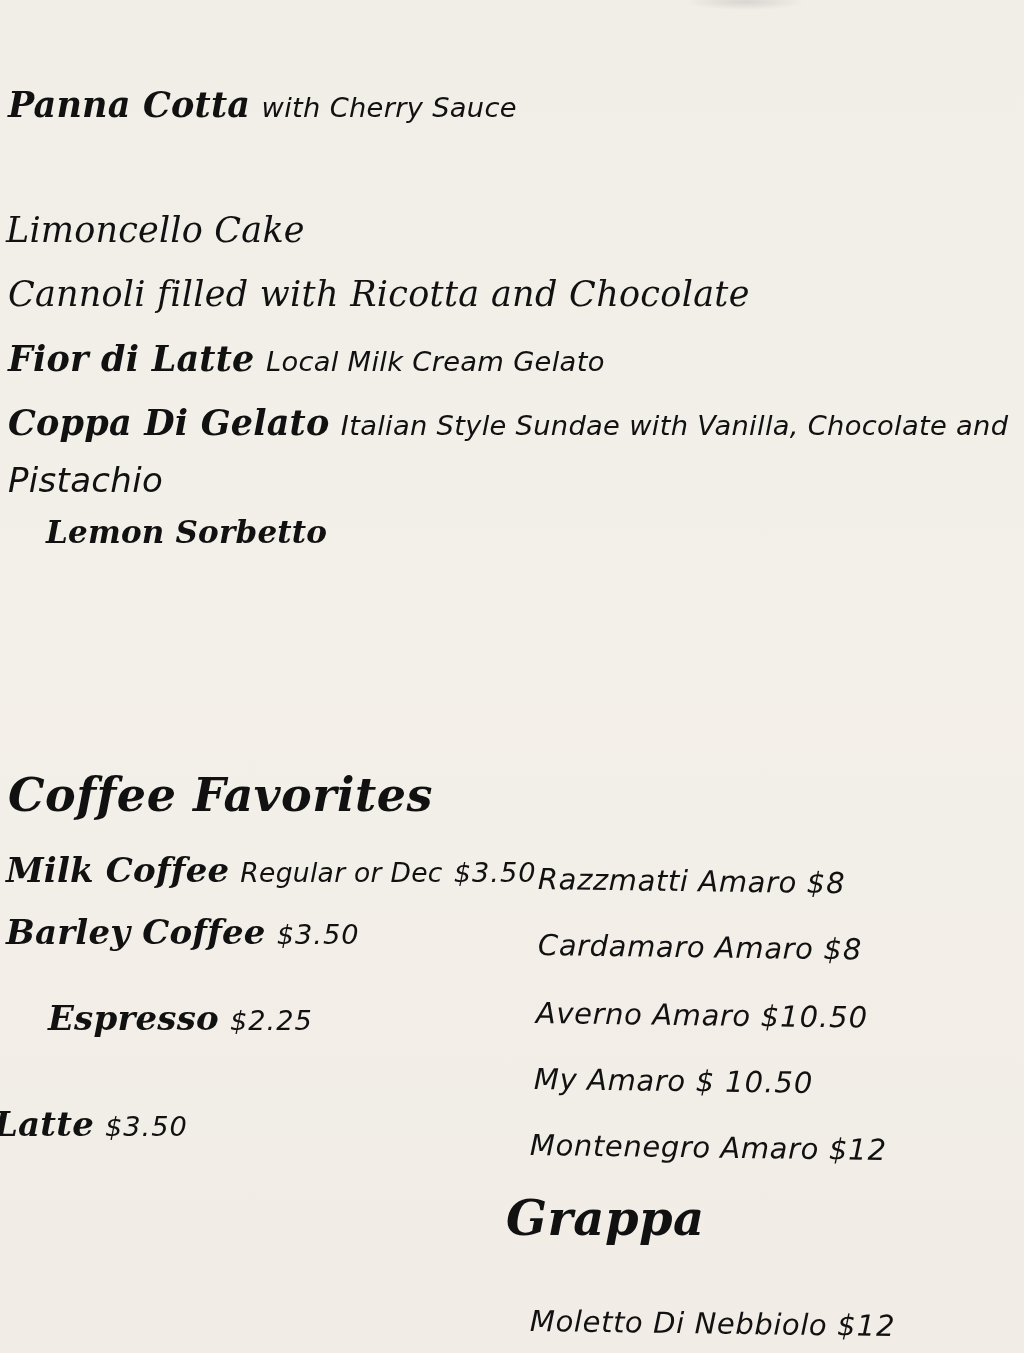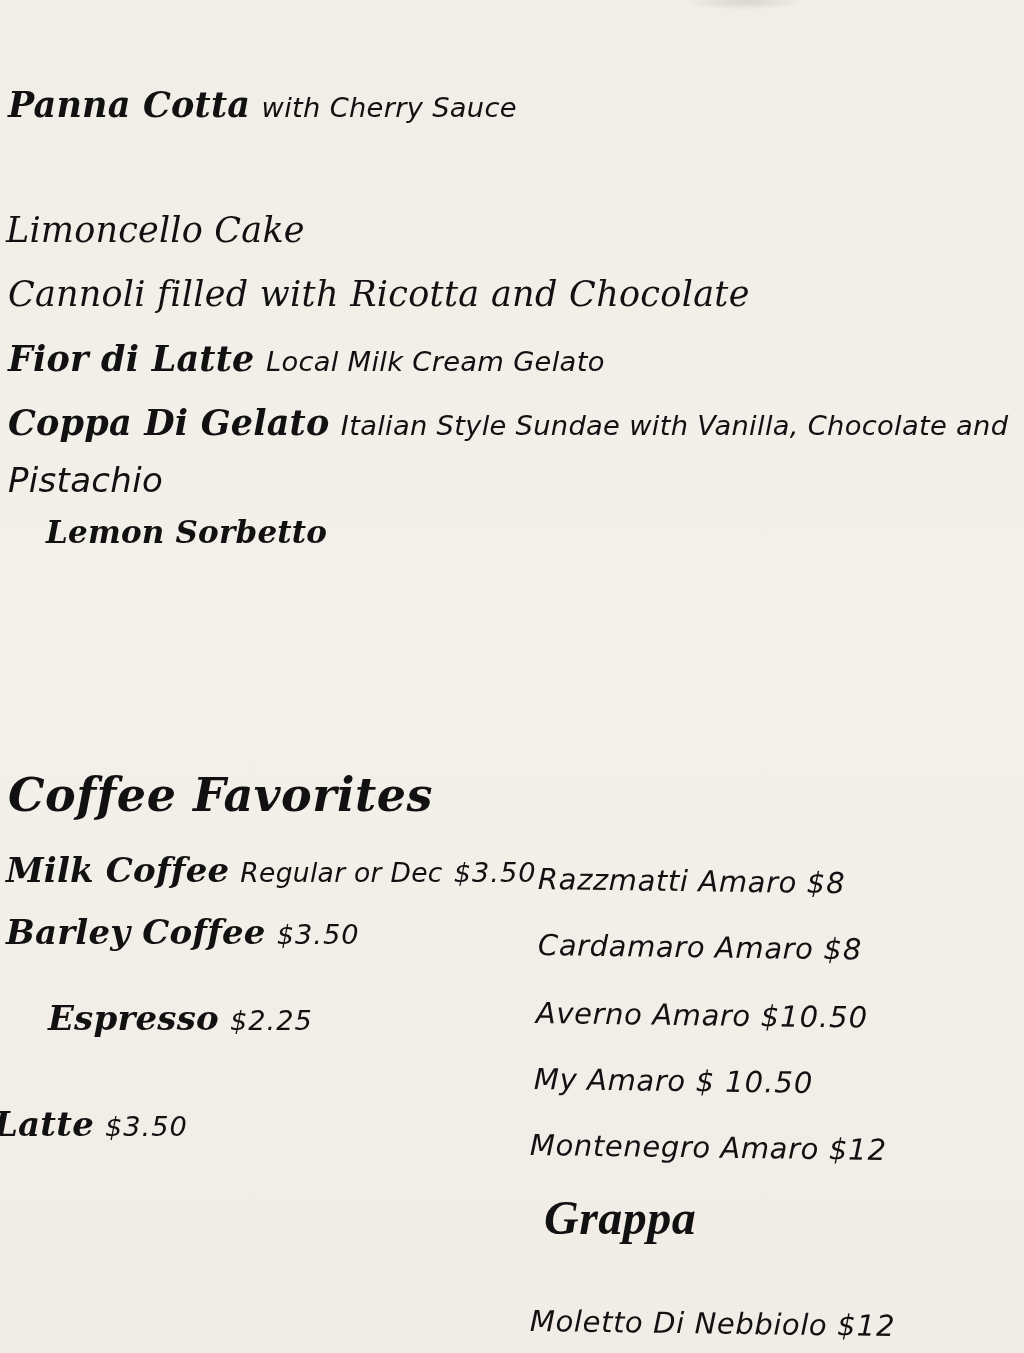--- a/index.html
+++ b/index.html
@@ -152,20 +152,20 @@
   <div class="drink" style="left:534px; top:1062px;">
     <span>My Amaro</span>
     <span class="price">$ 10.50</span>
   </div>
 
   <div class="drink" style="left:530px; top:1128px;">
     <span>Montenegro Amaro</span>
     <span class="price">$12</span>
   </div>
 
-  <div class="heading" style="left:544px; top:1190px; font-size:48px;font-family:Liberation Serif, serif;">Grappa</div>
+  <div class="heading" style="left:506px; top:1190px; font-size:48px;">Grappa</div>
 
   <div class="drink" style="left:530px; top:1304px;">
     <span>Moletto Di Nebbiolo</span>
     <span class="price">$12</span>
   </div>
 
 </div>
 
 </body></html>

